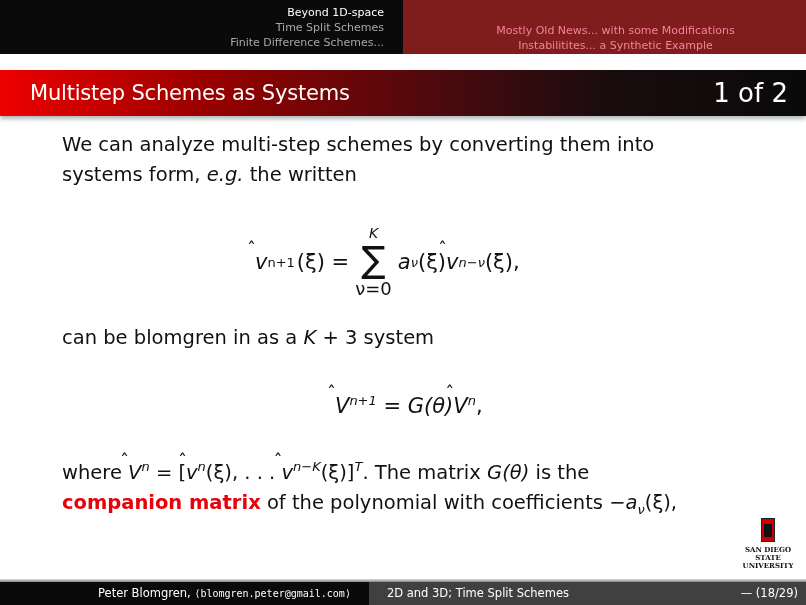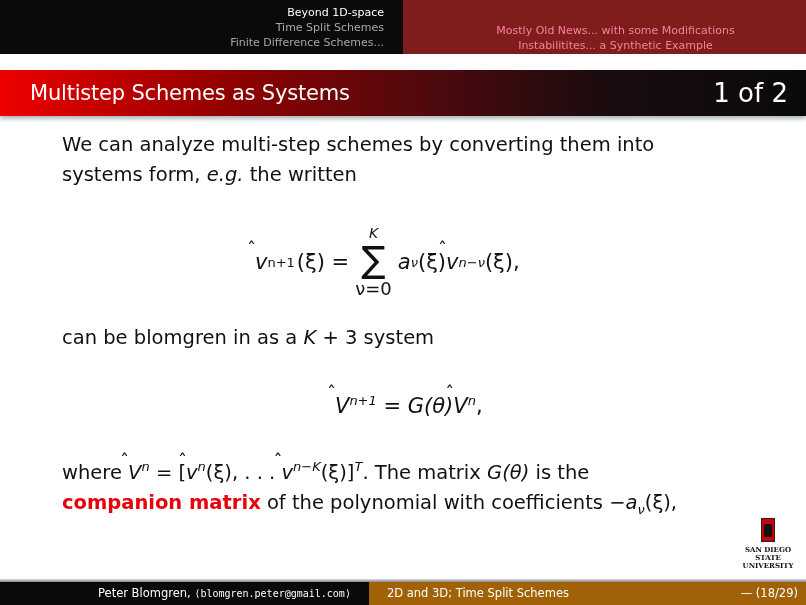--- a/index.html
+++ b/index.html
@@ -46,21 +46,21 @@
     .logo { position: absolute; left: 735px; top: 518px; width: 66px; height: 46px; }
     .logo-mark { position: absolute; left: 26px; top: 0; width: 14px; height: 24px; background: #c00; border: 1px solid #222; }
     .logo-mark::after { content: ""; position: absolute; left: 2px; top: 5px; width: 8px; height: 13px; background: #111; }
     .logo-text { position: absolute; top: 28px; left: 0; width: 66px; text-align: center; font-family: "DejaVu Serif", serif; font-size: 7px; line-height: 8px; color: #111; font-weight: bold; }
 
     
     .footer-line { position: absolute; left: 0; top: 579px; width: 806px; height: 3px; background: linear-gradient(180deg, #ddd, #888); }
     .footer { position: absolute; left: 0; top: 582px; width: 806px; height: 23px; display: flex; font-size: 11.5px; }
     .footer-left { width: 403px; background: #0a0a0a; color: #fff; text-align: right; padding: 4px 18px 0 0; white-space: nowrap; }
     .footer-left .mono { font-family: "DejaVu Sans Mono", monospace; font-size: 10px; }
-    .footer-right { width: 477px; background: #a16207; color: #fff; display: flex; justify-content: space-between; padding: 4px 8px 0 18px; white-space: nowrap; }
+    .footer-right { width: 477px; background: #404040; color: #fff; display: flex; justify-content: space-between; padding: 4px 8px 0 18px; white-space: nowrap; }
   </style>
 </head>
 <body>
 
 <div class="header">
   <div class="header-left">
     <span class="nav-item active">Beyond 1D-space</span>
     <span class="nav-item">Time Split Schemes</span>
     <span class="nav-item">Finite Difference Schemes...</span>
   </div>

